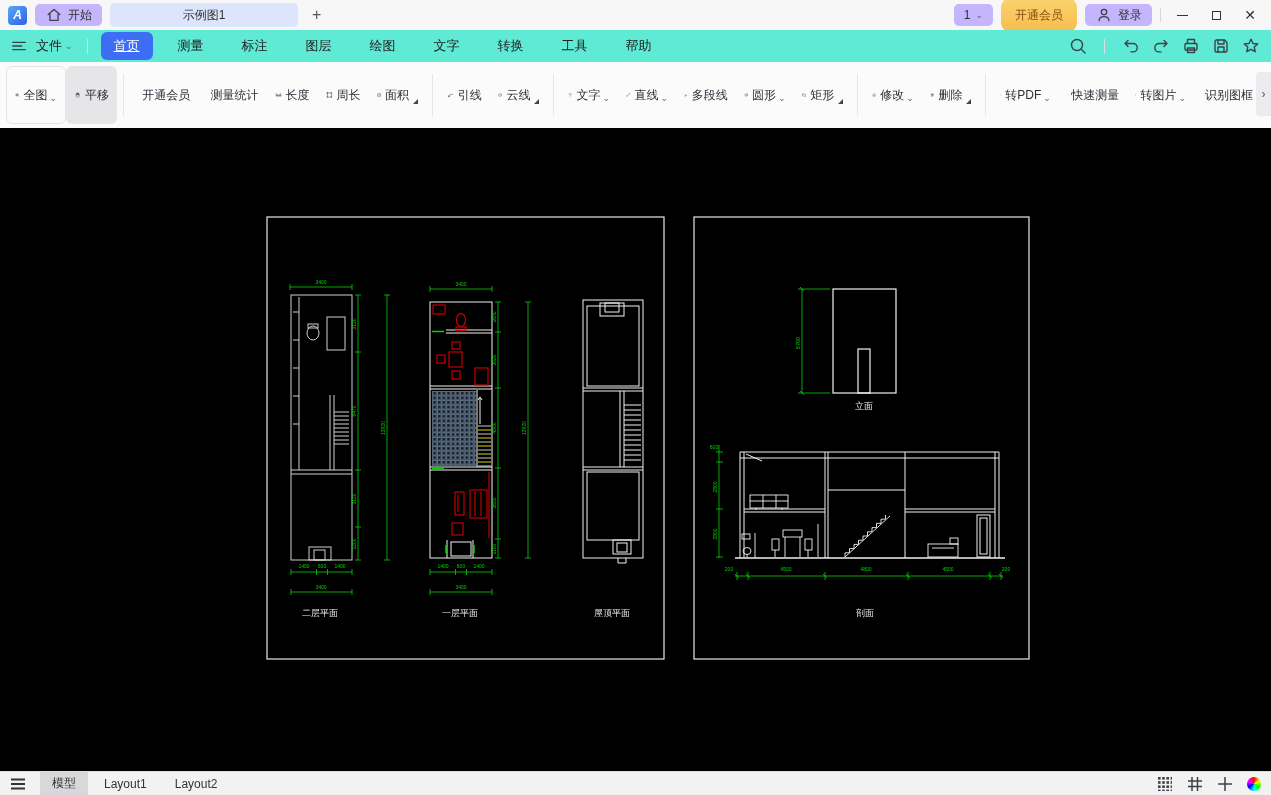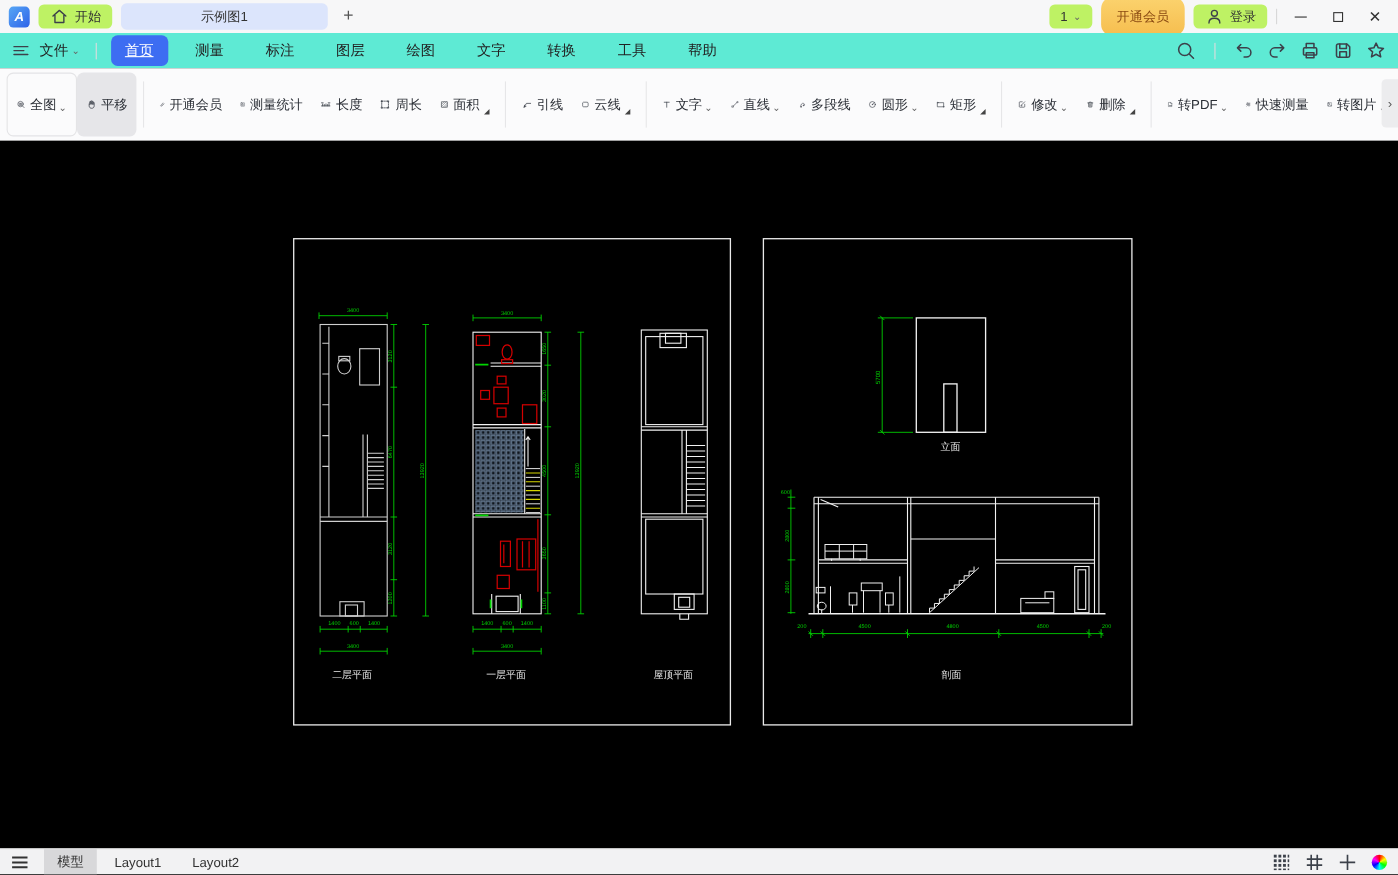--- a/index.html
+++ b/index.html
@@ -6,21 +6,21 @@
   html,body { width:1271px; height:795px; overflow:hidden;
     font-family:"Liberation Sans", sans-serif; background:#000; }
   .app { width:1271px; height:795px; display:flex; flex-direction:column; }
 
   
   .titlebar { height:30px; background:#f7f7f8; display:flex; align-items:center;
     padding:0 8px; gap:8px; flex-shrink:0; }
   .logo { width:19px; height:19px; border-radius:4px;
     background:linear-gradient(135deg,#57a7f5,#2e62e8); color:#fff; font-weight:bold;
     font-style:italic; font-size:12px; display:flex; align-items:center; justify-content:center; }
-  .tb-pill { height:22px; border-radius:5px; background:#bef264; display:flex;
+  .tb-pill { height:22px; border-radius:5px; background:#c4b5fd; display:flex;
     align-items:center; gap:5px; padding:0 10px; font-size:12px; color:#333; cursor:pointer;justify-content:center; }
   .doc-tab { width:188px; height:24px; background:#dce5fc; border-radius:5px;
     display:flex; align-items:center; justify-content:center; font-size:12px; color:#333; }
   .plus-btn { font-size:16px; color:#555; padding:0 6px; cursor:pointer; }
   .tb-spacer { flex:1; }
   .vip-pill { height:36px; border-radius:11px; padding:0 14px; display:flex; align-items:center;
     background:linear-gradient(180deg,#fbd36e,#f6bd4e); color:#8a4a12; font-size:12px; cursor:pointer; }
   .win-sep { width:1px; height:14px; background:#d8d8d8; }
   .win-btn { width:26px; height:22px; display:flex; align-items:center; justify-content:center;
     color:#333; font-size:12px; cursor:pointer; }
@@ -318,20 +318,30 @@
     </div>
     <div class="tool">
       <svg class="stroke" viewBox="0 0 20 20">
         <rect x="3.5" y="4.5" width="13" height="11" rx="1.5"></rect>
         <circle cx="7.3" cy="8" r="1.1" stroke-width="1"></circle>
           <path d="M5 14l3.8-3.8 2.8 2.8 2.2-2.2 2.7 2.7"></path>
       </svg>
       <span class="t-label">
           <span>转图片</span>
           <span class="chev">⌄</span>
+        </span>
+    </div>
+    <div class="tool">
+      <svg class="stroke" viewBox="0 0 20 20">
+        <rect x="4.5" y="4.5" width="11" height="11"></rect>
+          <path d="M10 2.5v15M2.5 10h15" stroke-width="1"></path>
+      </svg>
+      <span class="t-label">
+          <span>识别图框</span>
+          <span class="corner"></span>
         </span>
     </div>
     <div class="expand-btn">›</div>
   </div>
 
   <div class="canvas">
     <svg viewBox="0 128 1271 643" width="1271" height="643">
       <defs>
         <pattern id="tilehatch" width="4.6" height="4.6" patternUnits="userSpaceOnUse">
           <rect width="4.6" height="4.6" fill="#10161d"></rect>

